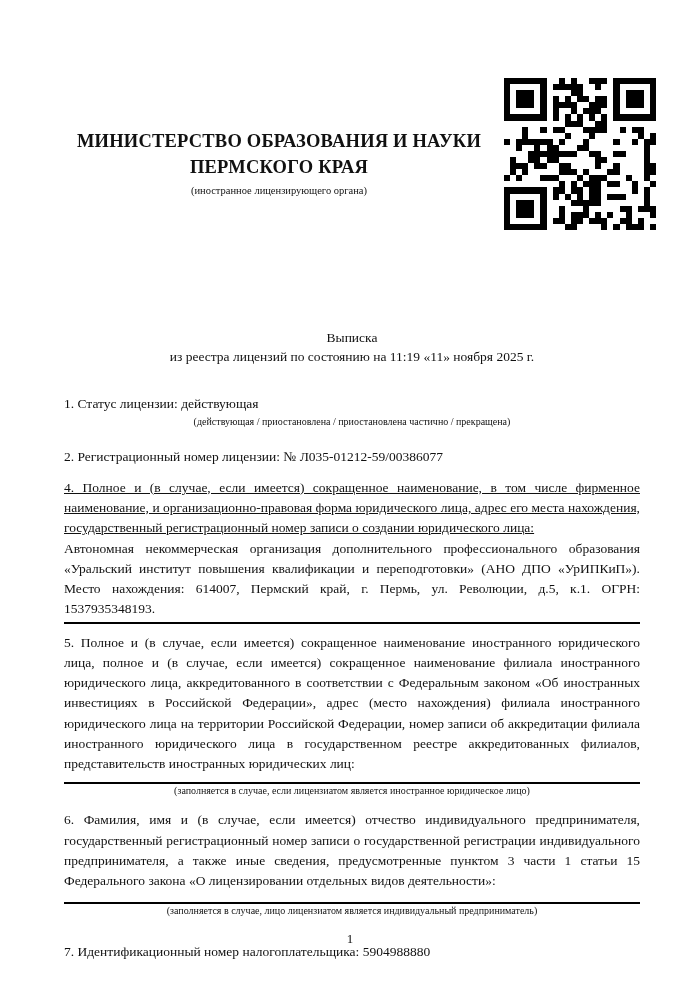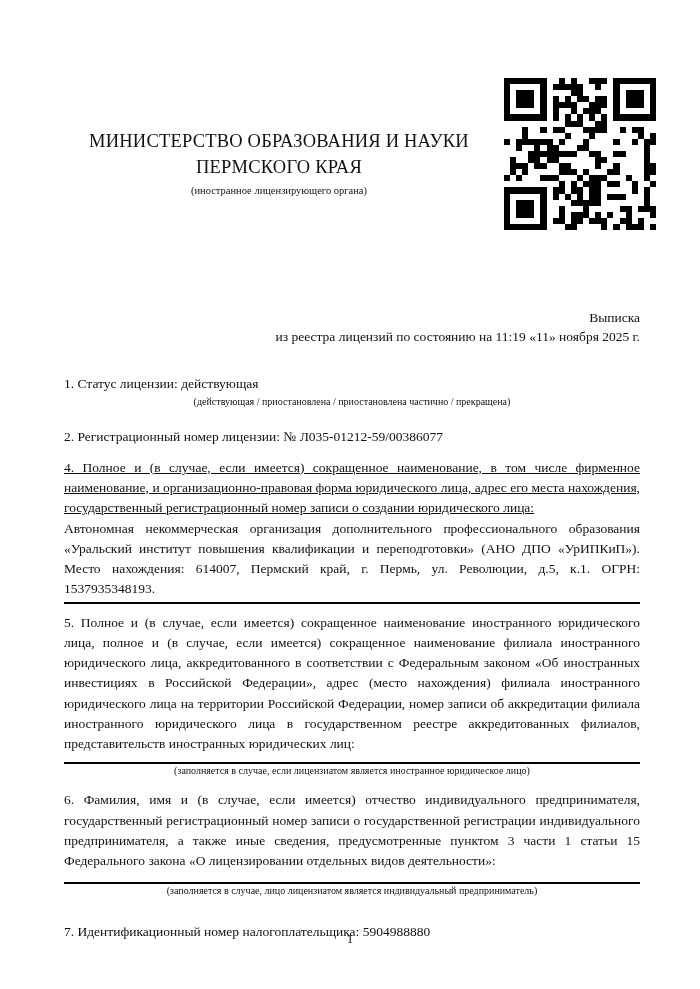--- a/index.html
+++ b/index.html
@@ -7,27 +7,27 @@
   body {
     width:700px; height:989px; overflow:hidden;
     font-family:"Liberation Serif","DejaVu Serif",serif;
     color:#111111;
   }
   .page { width:700px; height:989px; padding:0 60px 0 64px; position:relative; }
 
   
   .header { display:flex; align-items:flex-start; padding-top:78px; }
   .ministry-block { flex:1 1 auto; text-align:center; padding-top:50px; padding-right:10px; }
-  .ministry-name { font-weight:normal; font-size:18.5px; line-height:1.42; letter-spacing:0.2px;text-align:center; }
+  .ministry-name { font-weight:bold; font-size:18.5px; line-height:1.42; letter-spacing:0.2px;text-align:center; }
   .ministry-caption { font-size:10.5px; margin-top:4px; }
   .qr-wrap { flex:0 0 auto; width:152px; height:152px; margin-right:-16px; }
   .qr-wrap svg { width:152px; height:152px; display:block; }
 
   
-  .doc-title { text-align:right; margin-top:78px; font-size:13.5px; line-height:1.42; }
+  .doc-title { text-align:center; margin-top:98px; font-size:13.5px; line-height:1.42; }
 
   
   .item { font-size:13.5px; line-height:1.5; }
   .just { text-align:justify; }
   .caption { font-size:10px; text-align:center; line-height:1.3; }
   .rule { border-top:2px solid #000; height:0; margin-top:2px; }
 
   .mt-item1 { margin-top:28px; }
   .mt-item2 { margin-top:19px; }
   .mt-item3 { margin-top:13px; }

